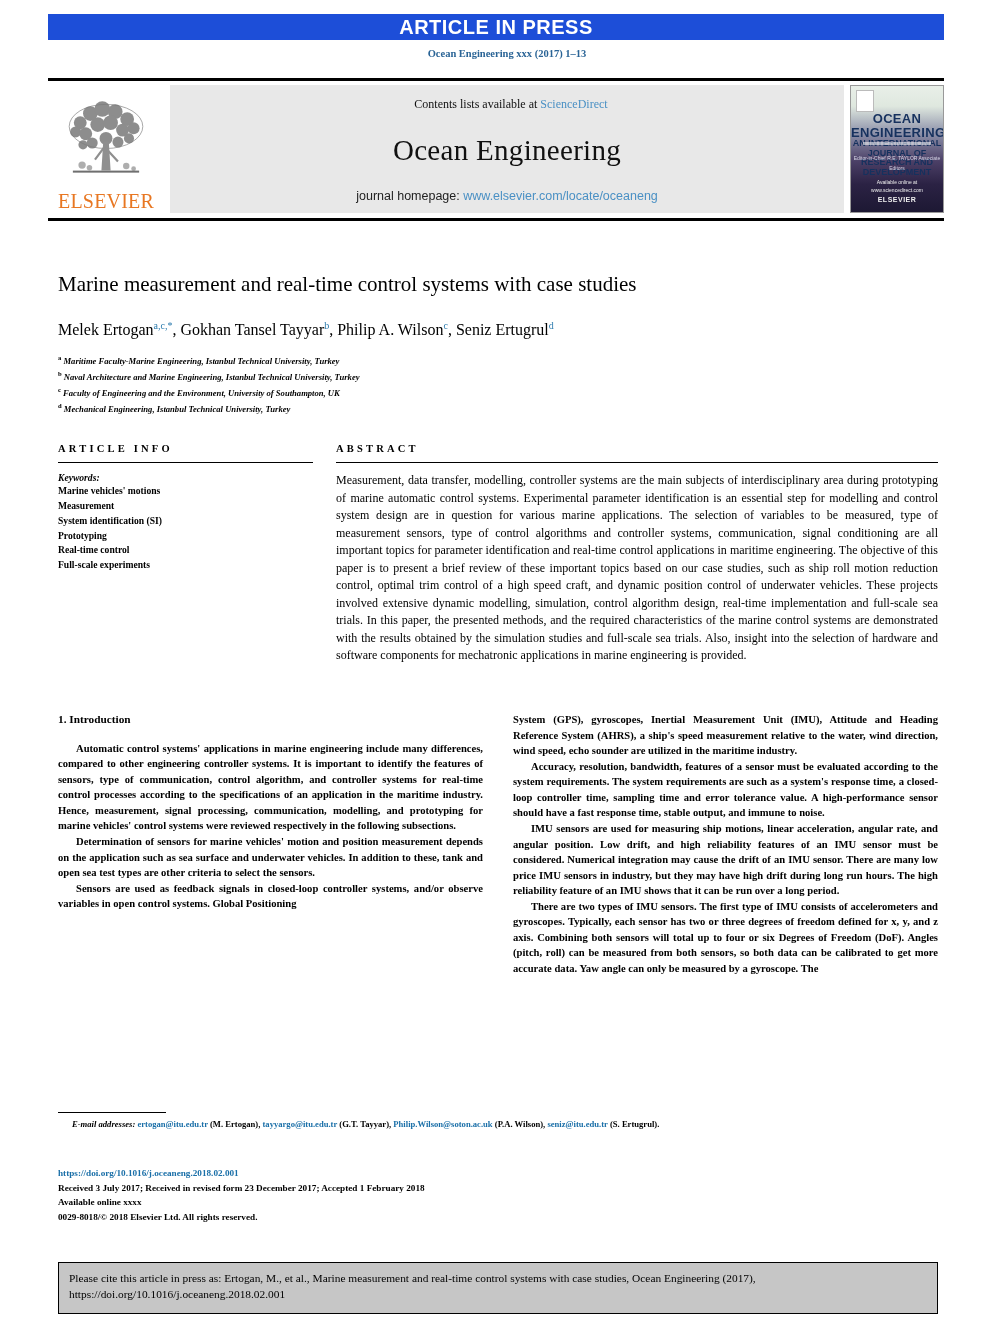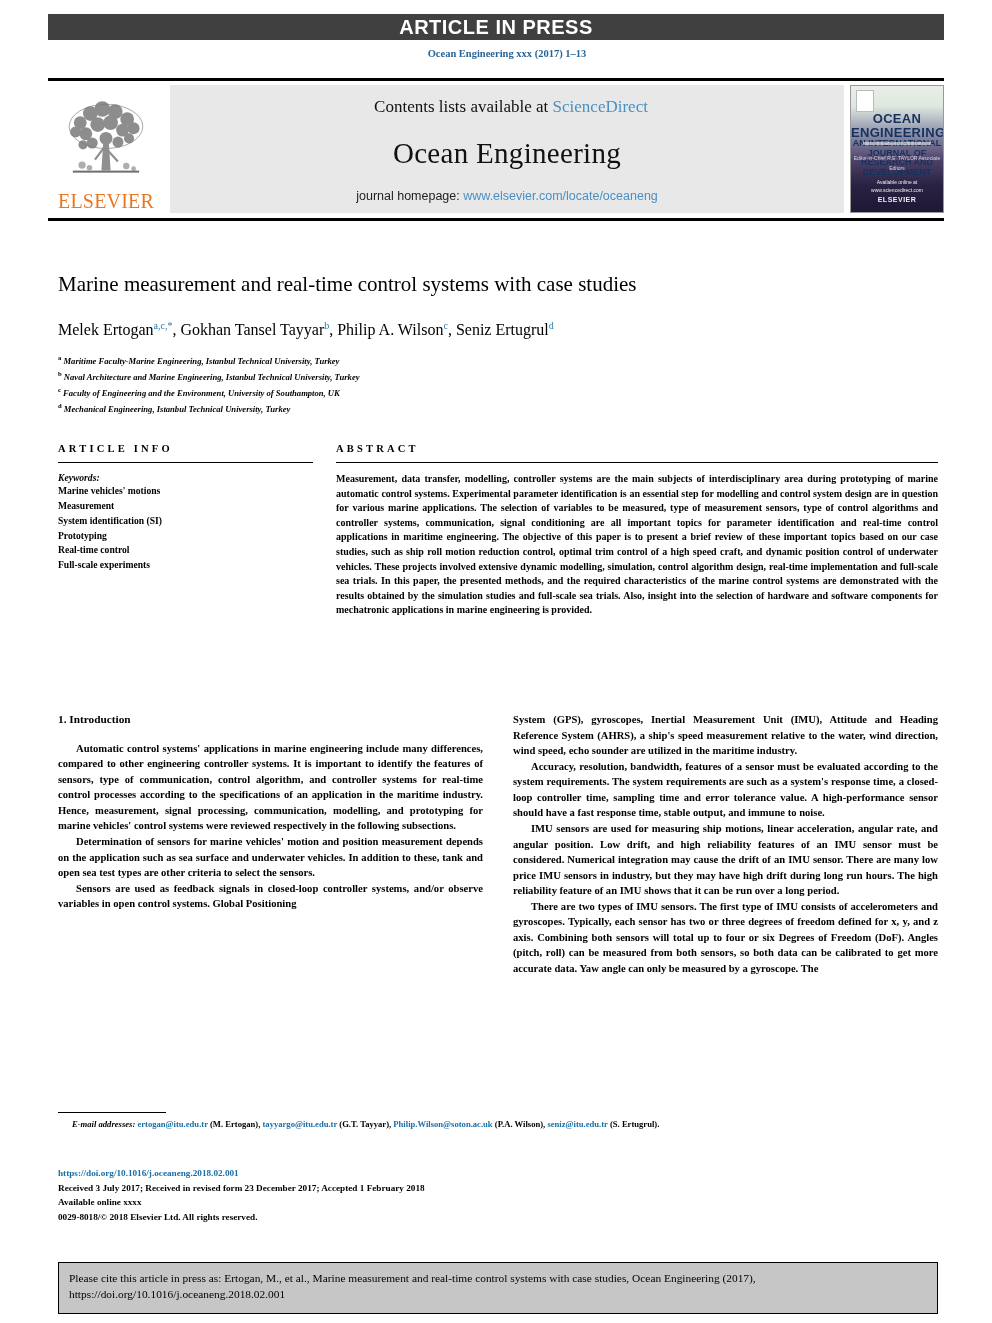--- a/index.html
+++ b/index.html
@@ -23,21 +23,21 @@
     padding: 0;
   }
 
   
   .aip-bar {
     position: absolute;
     left: 48px;
     top: 14px;
     width: 896px;
     height: 26px;
-    background: #404040;
+    background: #1d4ed8;
     display: flex;
     align-items: center;
     justify-content: center;
   }
   .aip-bar .aip-text {
     color: #ffffff;
     font-family: "Liberation Sans", sans-serif;
     font-weight: bold;
     font-size: 20px;
     letter-spacing: 0.5px;
@@ -98,21 +98,21 @@
     background: #e8e8e8;
     margin: 0 6px;
     display: flex;
     flex-direction: column;
     align-items: center;
     justify-content: space-between;
     padding: 12px 0 10px 0;
     box-sizing: border-box;
   }
   .contents-line {
-    font-size: 17px;
+    font-size: 12px;
     color: #111;
     margin-left: 8px;
   }
   .contents-line .sd {
     color: #4a90c4;
   }
   .journal-title {
     font-size: 29px;
     letter-spacing: 0.3px;
     color: #111;
@@ -256,22 +256,22 @@
     font-style: italic;
     font-weight: bold;
     margin-bottom: 1px;
   }
   .kw-item {
     font-size: 9.6px;
     font-weight: bold;
     line-height: 1.55;
   }
   .abs-body {
-    font-size: 10px;
-    font-weight: bold;
+    font-size: 12px;
+    font-weight: normal;
     line-height: 1.46;
     text-align: justify;
     color: #000;
   }
 
   
   .body2col {
     position: absolute;
     left: 58px;
     top: 712px;

